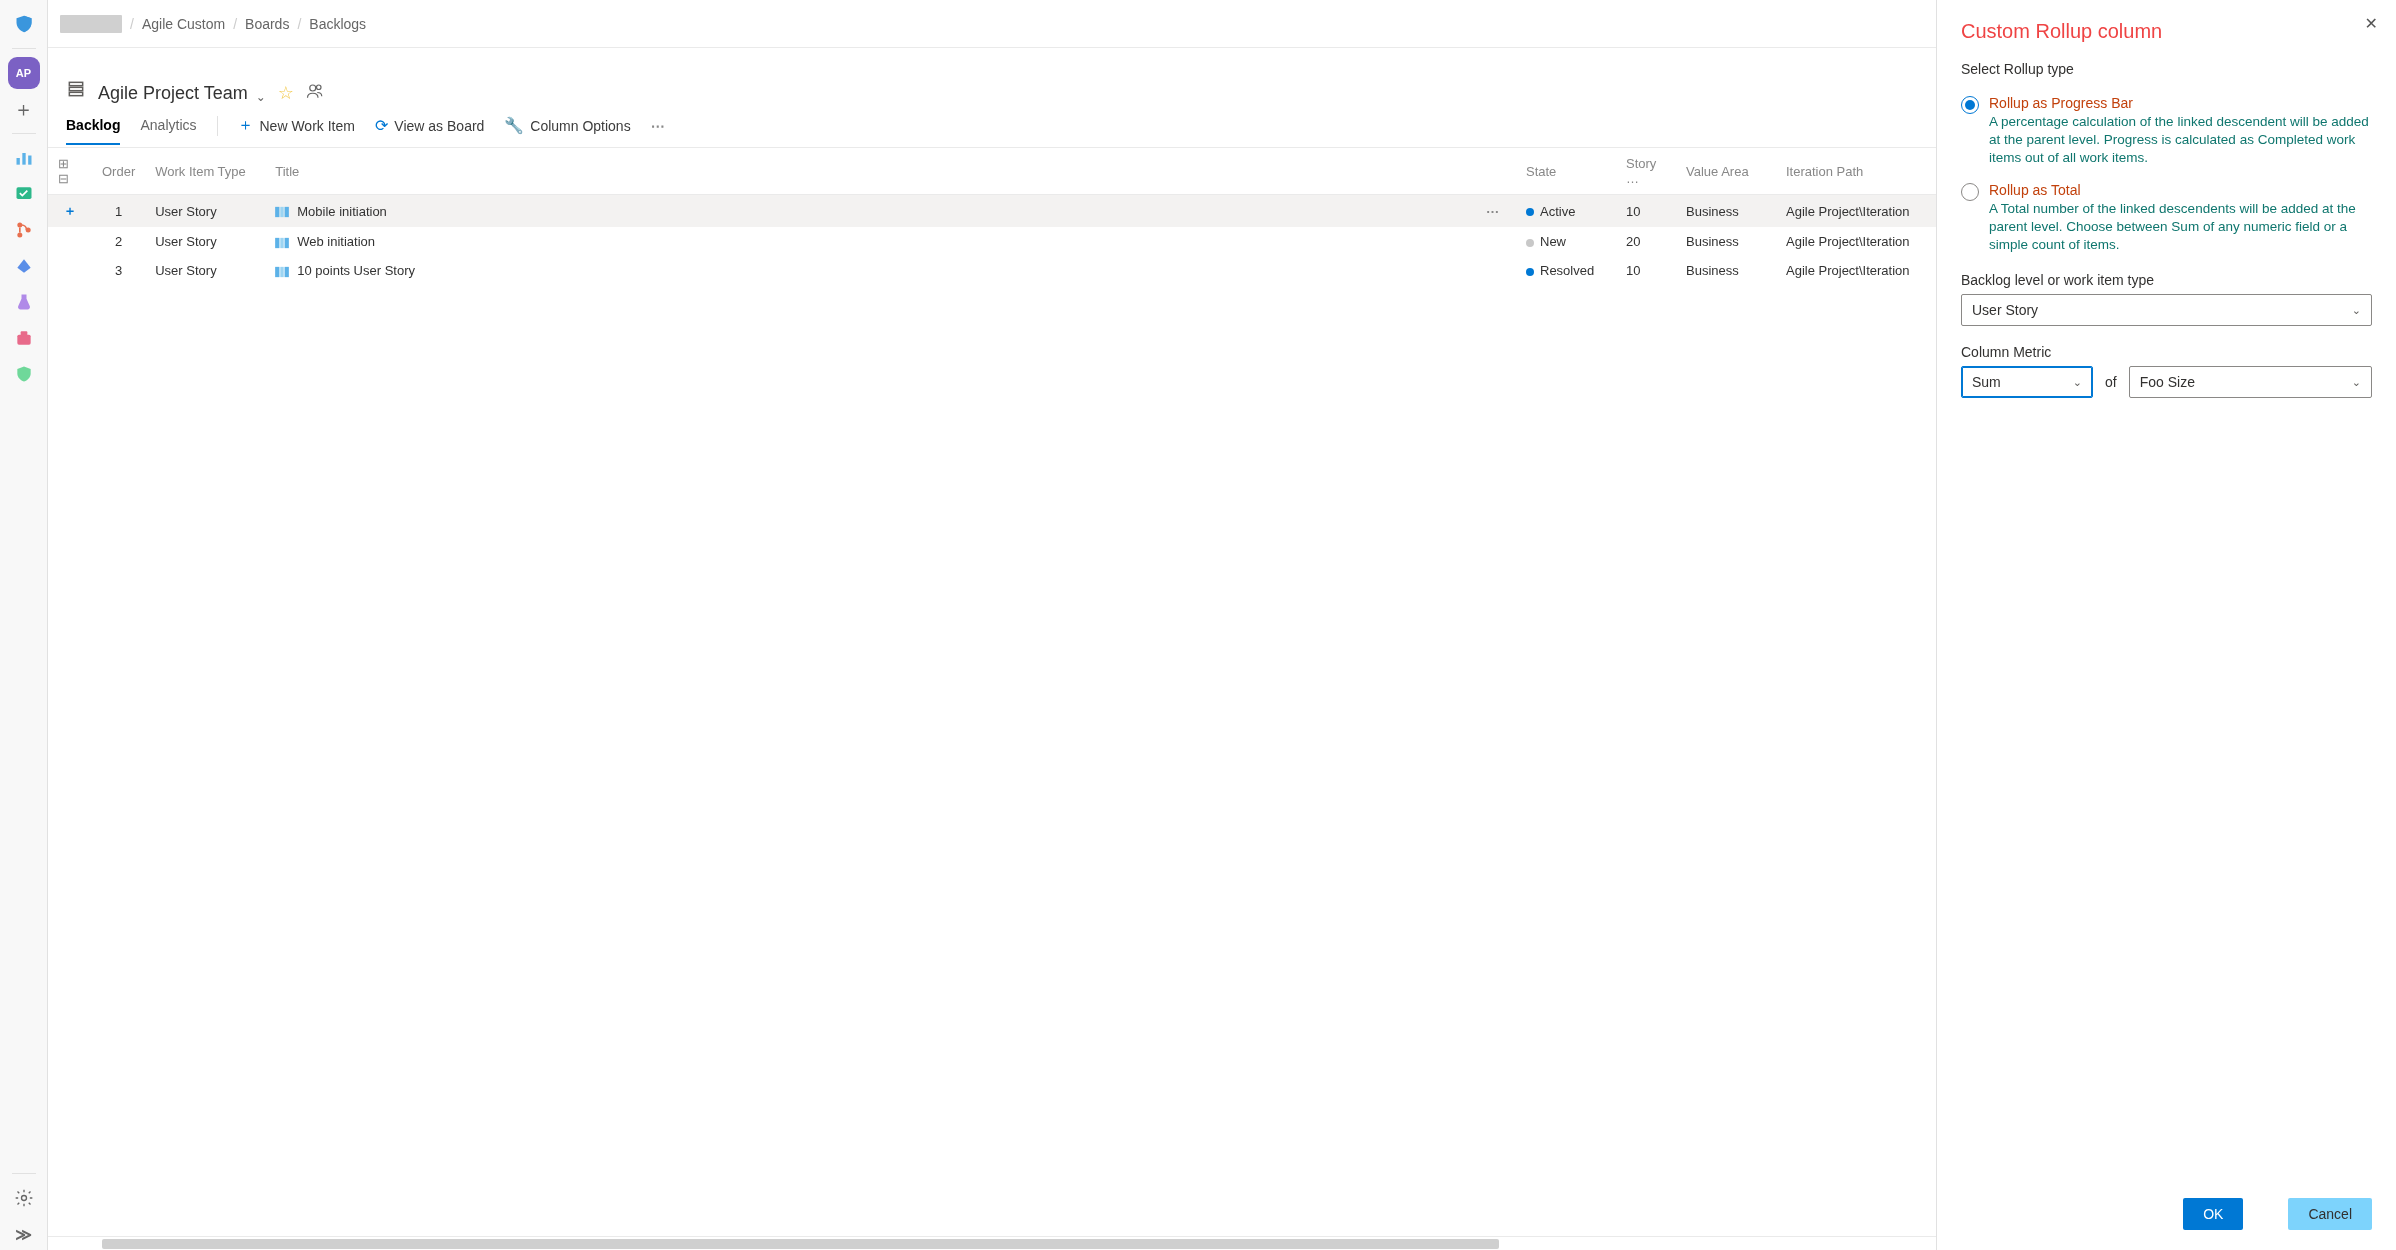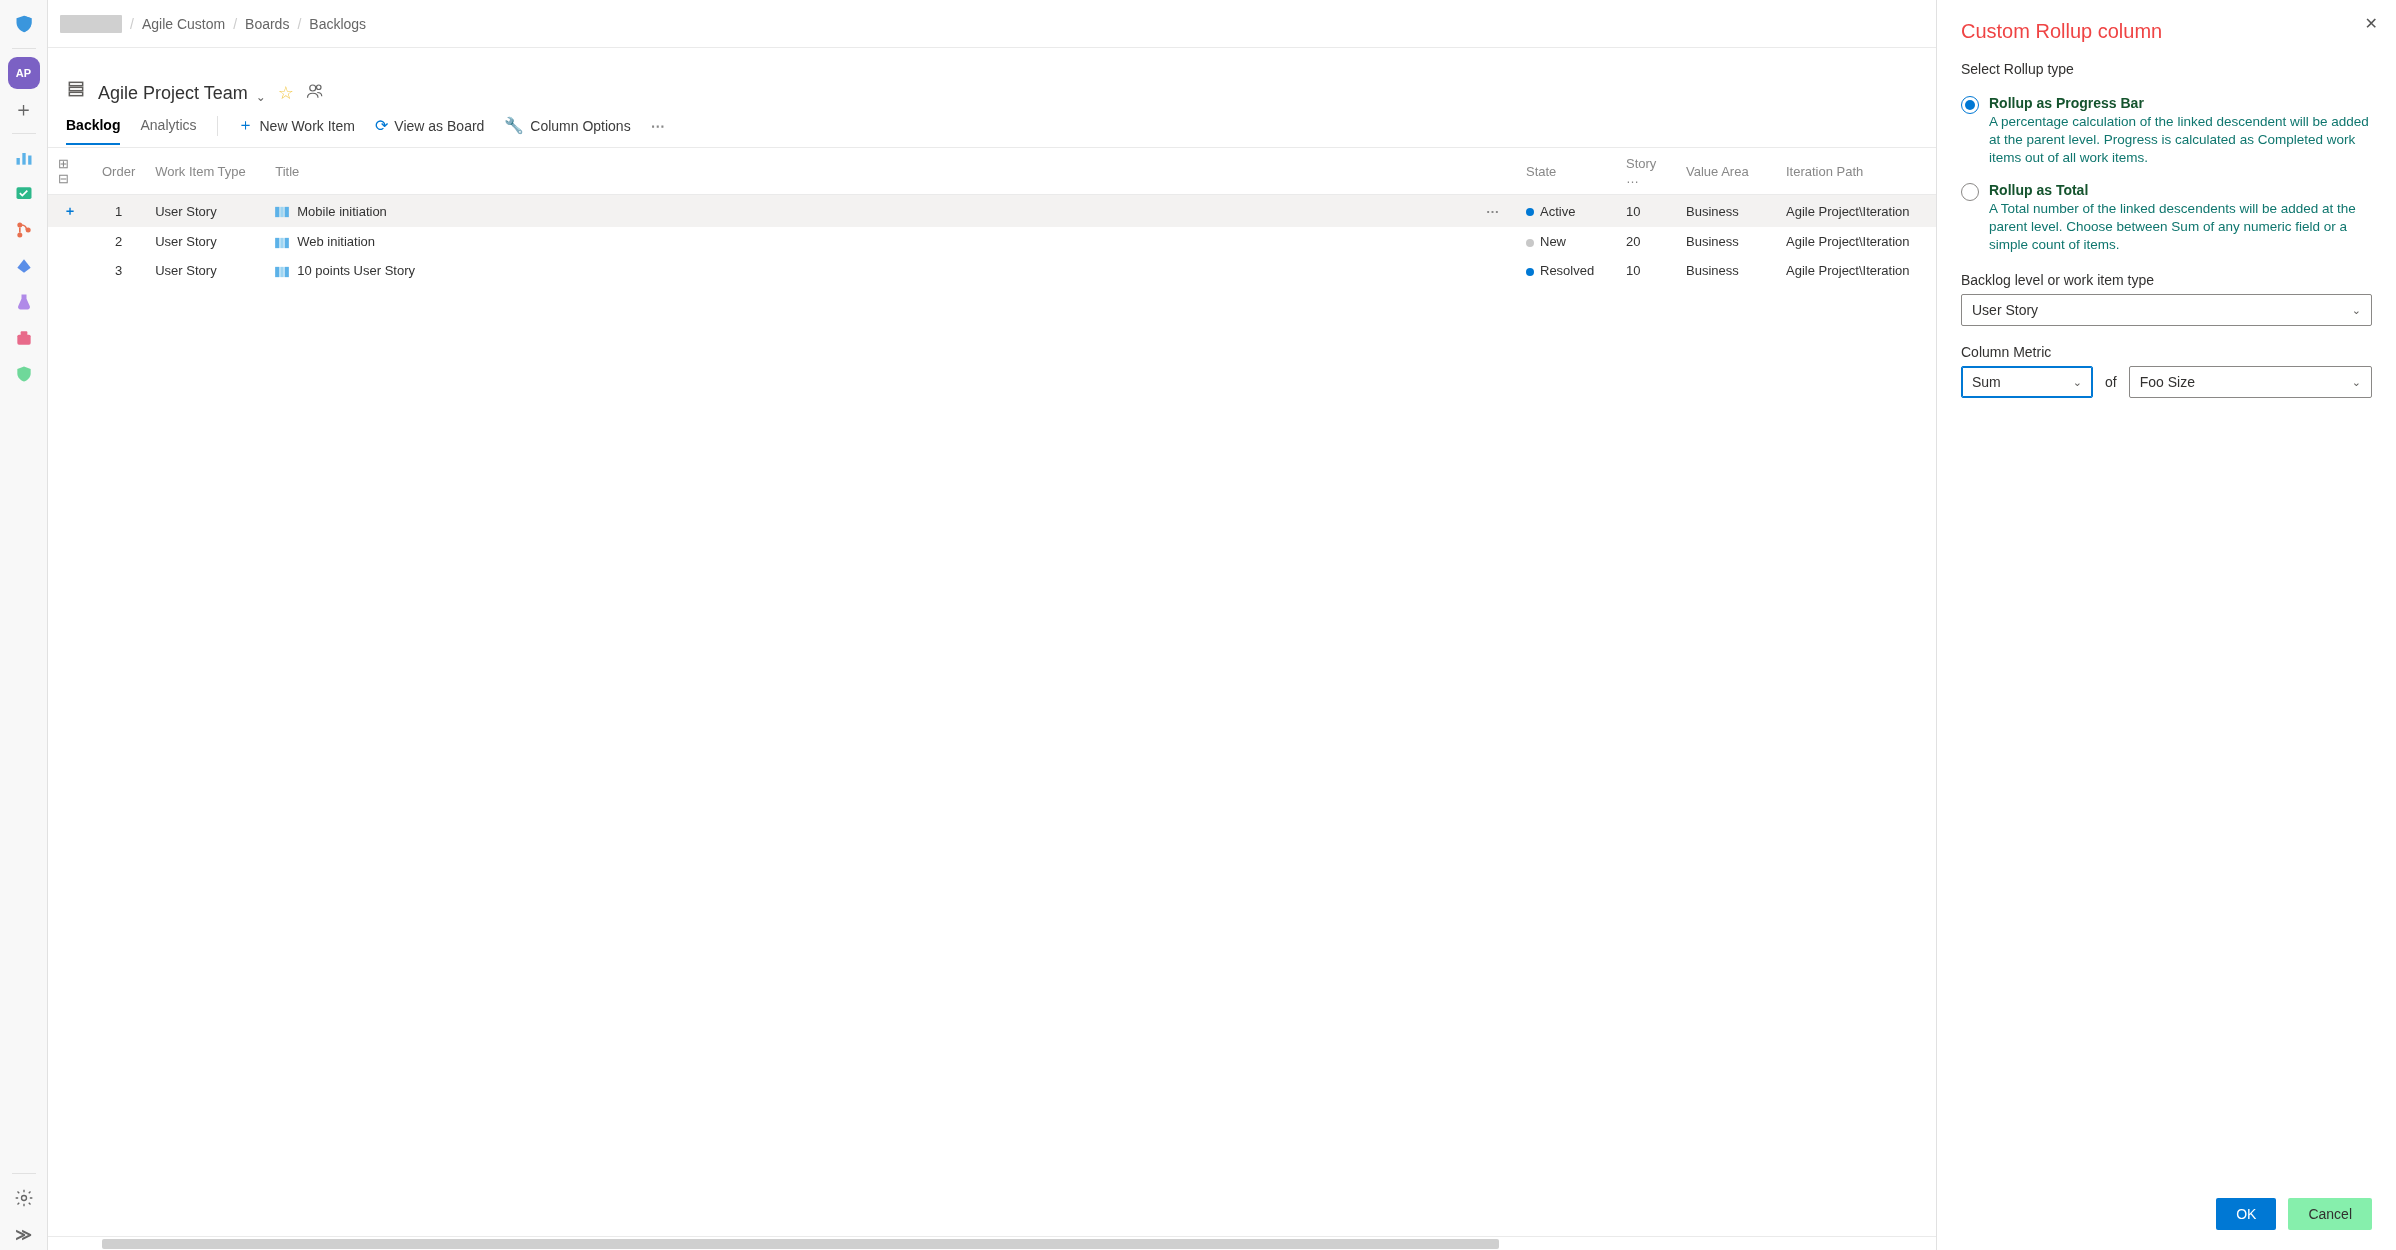--- a/index.html
+++ b/index.html
@@ -66,34 +66,34 @@
 .panel { width: 460px; border-left: 1px solid #e1e1e1; display: flex; flex-direction: column; padding: 20px 24px; gap: 18px; font-size: 14px; position: relative; }
 .panel h2 { font-size: 20px; font-weight: 400; color: #ef4444; }
 .close-x { position: absolute; top: 14px; right: 18px; font-size: 16px; color: #555; cursor: pointer; }
 .field-label { font-size: 14px; color: #323130; }
 .radio-group { display: flex; flex-direction: column; gap: 14px; }
 .radio-option { display: flex; gap: 10px; cursor: pointer; }
 .radio-dot { width: 18px; height: 18px; border: 1px solid #8a8886; border-radius: 50%; flex: none; margin-top: 1px; position: relative; }
 .radio-option.selected .radio-dot { border-color: #0078d4; }
 .radio-option.selected .radio-dot::after { content: ""; position: absolute; inset: 3px; border-radius: 50%; background: #0078d4; }
 .radio-text { flex: 1; }
-.radio-text .title { color: #14532d; font-weight: bold; }
+.radio-text .title { color: #c2410c; }
 .radio-text .desc { color: #0f766e; font-size: 13.5px; line-height: 1.35; margin-top: 2px; }
 .select { height: 32px; border: 1px solid #8a8886; border-radius: 2px; padding: 0 10px; display: flex; align-items: center; justify-content: space-between; cursor: pointer; font-size: 14px; background: #fff; }
 .select.focus { border-color: #0078d4; box-shadow: 0 0 0 1px #0078d4 inset; }
 .select .chev { font-size: 11px; color: #605e5c; }
 .metric-row { display: flex; align-items: center; gap: 12px; }
 .metric-row .sel1 { width: 132px; }
 .metric-row .sel2 { flex: 1; }
 .metric-row .of { color: #323130; }
 .panel-spacer { flex: 1; }
 .panel-footer { display: flex; justify-content: flex-end; gap: 12px; }
 .btn { height: 32px; padding: 0 20px; border: none; border-radius: 2px; font-size: 14px; cursor: pointer; }
 .btn-primary { background: #0078d4; color: #fff; }
-.btn-secondary { background: #86efac; color: #323130; }
+.btn-secondary { background: #7dd3fc; color: #323130; margin-left: 33px; }
 </style>
 </head>
 <body>
 
 <div class="rail">
   <div class="rail-item product">
     <svg viewBox="0 0 24 24">
         <path d="M3 5l9-3 9 3v5c0 6-4 10-9 12-5-2-9-6-9-12V5z" fill="#3a96dd"></path>
         <path d="M12 2v20c5-2 9-6 9-12V5l-9-3z" fill="#7cc7ee"></path>
       </svg>

